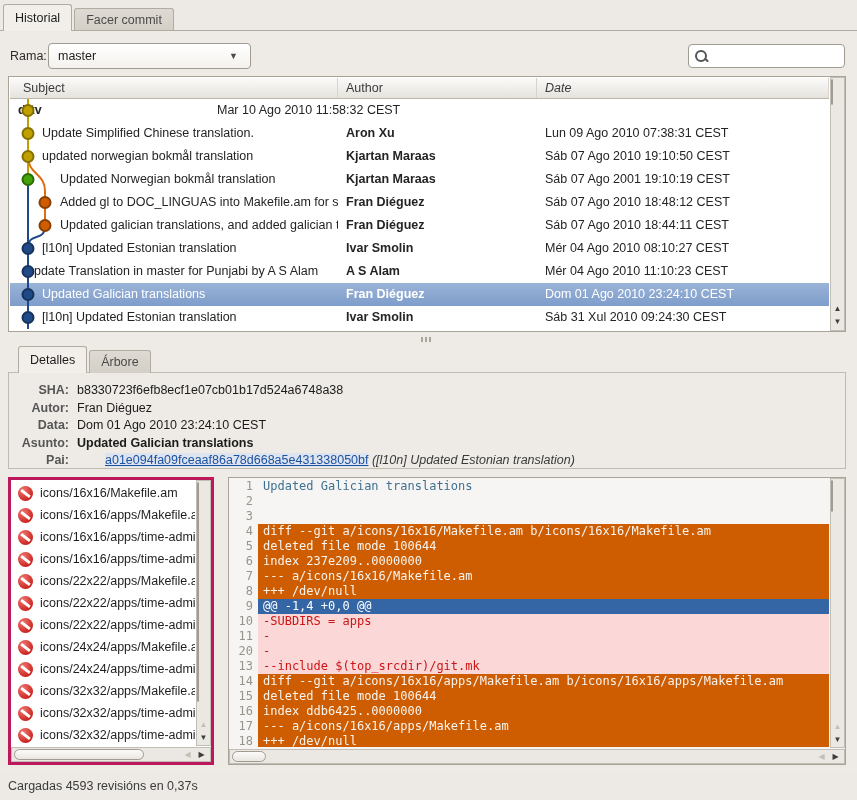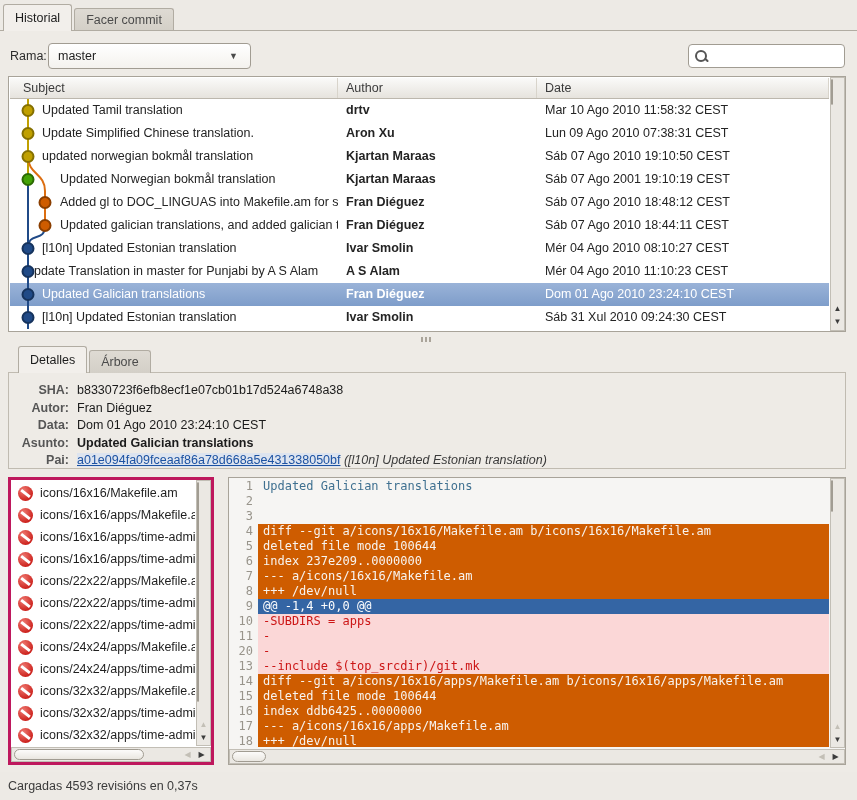--- a/index.html
+++ b/index.html
@@ -34,21 +34,21 @@
   .search-glyph::after { content:""; position:absolute; left:10px; top:10px; width:5px; height:2px;
                          background:#555; transform:rotate(45deg); border-radius:1px; }
 
   
   .ctable { position:absolute; left:8px; top:76px; width:838px; height:256px; background:#fff; border:1px solid #a8a399; }
   .cols-area { position:absolute; left:1px; top:1px; right:16px; bottom:1px; overflow:hidden; }
   .chead { display:flex; height:21px; background:linear-gradient(#fafaf9,#e6e3dd); border-bottom:1px solid #bcb7ad; color:#3a3a3a; }
   .chead > div { line-height:20px; border-right:1px solid #d8d4cb; overflow:hidden; white-space:nowrap; }
   .h-subj { width:328px; padding-left:13px; }
   .h-auth { width:199px; padding-left:8px; }
-  .h-date { flex:1; padding-left:8px; }
+  .h-date { flex:1; padding-left:8px;font-style:italic; }
   .crows { position:relative; }
   .crow { display:flex; height:23px; line-height:23px; color:#242424; }
   .crow.sel { background:linear-gradient(var(--sel-top), var(--sel-bot)); color:var(--sel-text); }
   .c-subj { width:328px; overflow:hidden; white-space:nowrap; }
   .c-auth { width:199px; padding-left:8px; overflow:hidden; white-space:nowrap;font-weight:bold; }
   .c-date { flex:1; padding-left:8px; overflow:hidden; white-space:nowrap; }
   .graph-svg { position:absolute; left:0; top:0; pointer-events:none; }
 
   
   .sb { position:absolute; background:#ebe8e3; border:1px solid #c2beb5; }
@@ -64,21 +64,21 @@
   .grip { position:absolute; left:421px; top:4px; width:12px; height:5px; display:flex; gap:2px; }
   .grip span { width:2px; height:5px; background:#aaa49a; }
 
   
   .detail-tabs { position:absolute; left:18px; top:348px; height:25px; display:flex; align-items:flex-end; z-index:2; }
   .detail-panel { position:absolute; left:8px; top:372px; width:838px; height:97px; border:1px solid #c0bbb1; background:#eeebe6; padding-top:9px; }
   .dfield { display:flex; height:17.5px; line-height:17.5px; }
   .dlabel { width:60px; text-align:right; font-weight:bold; color:#565656; }
   .dvalue { margin-left:8px; color:#1b1b1b; white-space:nowrap; }
   .dvalue.bold { font-weight:bold; }
-  .sha-link { color:var(--link); text-decoration:underline; background:#dde4ef; cursor:pointer; }
+  .sha-link { color:var(--link); text-decoration:underline; background:#dde4ef; cursor:pointer;margin-left:28px; }
   .parent-subj { font-style:italic; color:#3a3a3a; }
 
   
   .file-pane { position:absolute; left:8px; top:477px; width:206px; height:288px; background:#fff; border:3px solid #be185d; }
   .file-content { position:absolute; left:1px; top:1px; right:16px; bottom:17px; overflow:hidden; padding-top:1px; }
   .frow { display:flex; align-items:center; height:22px; white-space:nowrap; overflow:hidden; }
   .del-icon { flex:0 0 15px; width:15px; height:15px; margin:0 7px 0 6px; border-radius:50%;
               background:radial-gradient(circle at 35% 30%, #ef7a72, #cb1f1a 75%); position:relative; }
   .del-icon::after { content:""; position:absolute; left:2px; right:2px; top:6px; height:3px;
                      background:#fff; transform:rotate(38deg); }
@@ -121,21 +121,20 @@
 
   <div class="ctable">
     <div class="cols-area">
       <div class="chead">
         <div class="h-subj">Subject</div>
         <div class="h-auth">Author</div>
         <div class="h-date">Date</div>
       </div>
       <div class="crows" id="commit-rows">
           <div class="crow">
-            <div class="c-subj" style="padding-left: 32px;">Updated Tamil translation</div>
             <div class="c-auth">drtv</div>
             <div class="c-date">Mar 10 Ago 2010 11:58:32 CEST</div>
           </div>
           <div class="crow">
             <div class="c-subj" style="padding-left: 32px;">Update Simplified Chinese translation.</div>
             <div class="c-auth">Aron Xu</div>
             <div class="c-date">Lun 09 Ago 2010 07:38:31 CEST</div>
           </div>
           <div class="crow">
             <div class="c-subj" style="padding-left: 32px;">updated norwegian bokmål translation</div>

